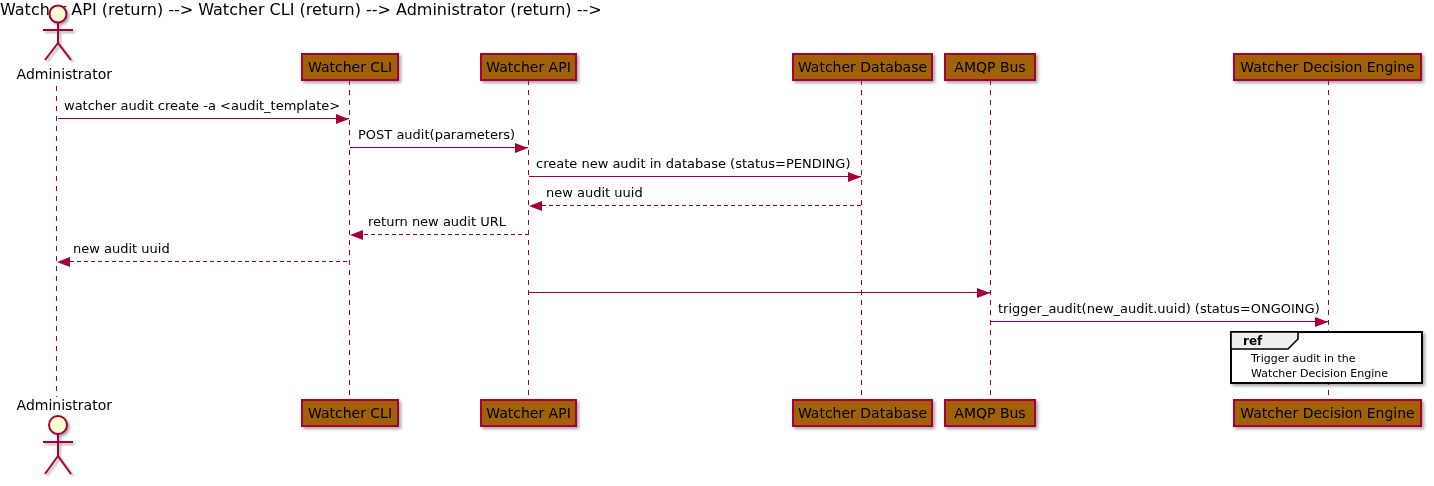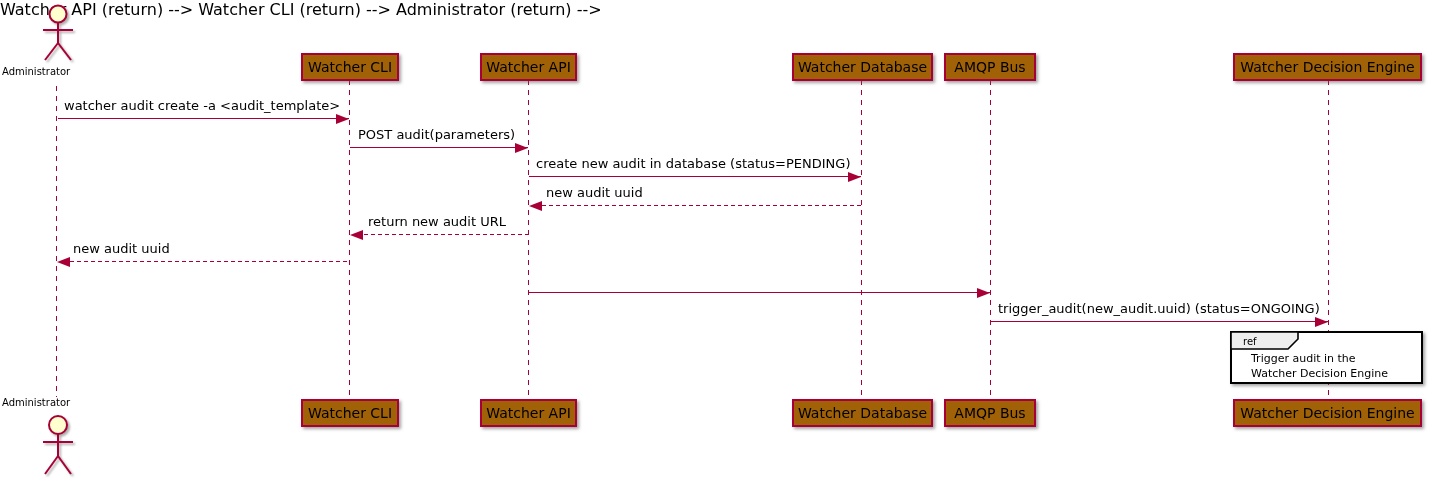--- a/index.html
+++ b/index.html
@@ -24,22 +24,22 @@
   }
   .lifeline{
     position:absolute;
     width:1px;
     background:repeating-linear-gradient(180deg,#A80036 0 5px,transparent 5px 10px);
     z-index:1;
   }
   .actor-label{
     position:absolute;
     width:110px;
-    text-align:left;
-    font-size:10px;
+    text-align:right;
+    font-size:14px;
     z-index:3;
   }
   .msg-label{
     position:absolute;
     font-size:13px;
     line-height:16px;
     white-space:nowrap;
     z-index:2;
   }
   .msg-line{position:absolute;height:1px;background:#A80036;z-index:2;}
@@ -54,21 +54,21 @@
     position:absolute;
     left:1230px;top:331px;width:189px;height:49px;
     background:#ffffff;
     border:2px solid #000;
     box-shadow:2px 2px 3px rgba(90,90,90,0.55);
     z-index:4;
   }
   #ref-header{position:absolute;left:-2px;top:-2px;width:72px;height:19px;}
   #ref-keyword{
     position:absolute;left:11px;top:0px;
-    font-size:10px;font-weight:normal;line-height:17px;
+    font-size:12px;font-weight:bold;line-height:17px;
     z-index:5;
   }
   .ref-line{position:absolute;left:19px;font-size:11px;line-height:15px;white-space:nowrap;}
 </style>
 </head>
 <body>
 
 <div id="canvas">
 
   

